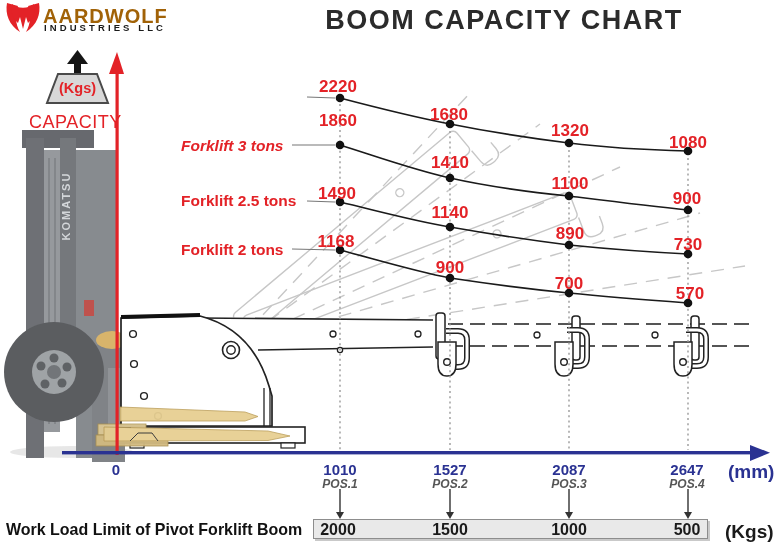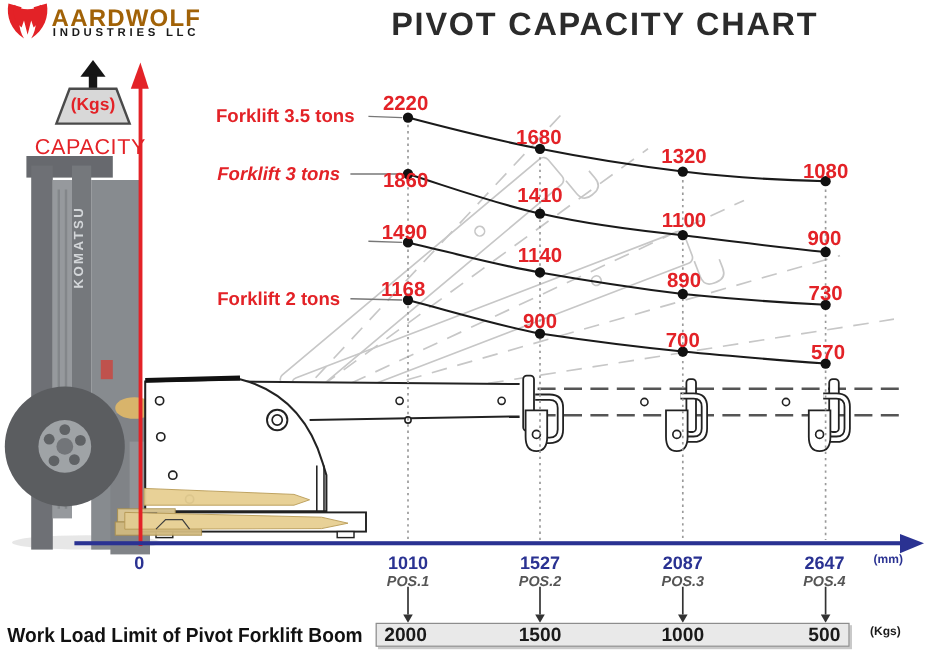--- a/index.html
+++ b/index.html
@@ -14,21 +14,21 @@
   .red{color:#e32227;}
   .kgs-label{font-size:14.5px;font-weight:700;text-align:center;}
   .cap-label{font-size:18px;font-weight:400;text-align:center;letter-spacing:0.5px;}
   .sname{font-size:15.5px;font-weight:700;white-space:nowrap;}
   .val{font-size:17px;font-weight:700;width:56px;text-align:center;}
   .navy{color:#2a3292;}
   .tick{font-size:15px;font-weight:700;width:70px;text-align:center;}
   .zero{font-size:15px;font-weight:700;width:20px;text-align:center;}
   .axis-label{font-size:15px;font-weight:700;letter-spacing:0.2px;white-space:nowrap;}
   .pos{font-size:12px;font-style:italic;color:#555;width:70px;text-align:center;font-weight:600;}
-  .unit{font-size:10px;font-weight:700;}
+  .unit{font-size:19px;font-weight:700;}
   .wll-label{font-size:17px;font-weight:700;color:#111;transform:scaleX(0.94);transform-origin:left center;white-space:nowrap;}
   .wll-bar{width:395px;height:20px;background:#e9e9e9;border:1.5px solid #8d8d8d;box-sizing:border-box;box-shadow:2px 2px 0 #c9c9c9;}
   .wllv{font-size:16px;font-weight:700;color:#1a1a1a;width:70px;text-align:center;}
   .mast-text{font-size:11px;font-weight:700;letter-spacing:2px;color:#d3d6d9;width:110px;text-align:center;
              transform:rotate(-90deg);transform-origin:center;}
 </style>
 </head>
 <body>
 
 <div id="page">
@@ -213,37 +213,37 @@
   </svg>
 
   <svg class="abs" style="left:5px;top:2px;" width="36" height="32" viewBox="0 0 36 32">
     <path d="M2,1 C0,12 4,23 15,30 C10,22 10,11 13,4 Z" fill="#e32227"></path>
     <path d="M34,1 C36,12 32,23 21,30 C26,22 26,11 23,4 Z" fill="#e32227"></path>
     <path d="M7,2 C12,7 24,7 29,2 C31,10 28,17 23,21 L21,15 L18,27 L15,15 L13,21 C8,17 5,10 7,2 Z" fill="#e32227"></path>
   </svg>
   <div class="abs brand" style="left:43px;top:6px;">AARDWOLF</div>
   <div class="abs brand-sub" style="left:44px;top:23px;">INDUSTRIES LLC</div>
 
-  <div class="abs title" style="left:294px;top:6px;width:420px;">PIVOT CAPACITY CHART</div>
+  <div class="abs title" style="left:294px;top:6px;width:420px;">BOOM CAPACITY CHART</div>
 
   <div class="abs kgs-label red" style="left:47px;top:80px;width:61px;">(Kgs)</div>
   <div class="abs cap-label red" style="left:29px;top:112px;width:90px;">CAPACITY</div>
 
   <div class="abs mast-text" style="left:11px;top:200px;">KOMATSU</div>
 
-  <div class="abs sname red" style="left:180px;top:89px;">Forklift 3.5 tons</div>
   <div class="abs sname red" style="left:181px;top:137px;font-style:italic;">Forklift 3 tons</div>
+  <div class="abs sname red" style="left:181px;top:192px;">Forklift 2.5 tons</div>
   <div class="abs sname red" style="left:181px;top:241px;">Forklift 2 tons</div>
 
   <div class="abs val red" style="left:310px;top:77px;">2220</div>
   <div class="abs val red" style="left:421px;top:105px;text-align:center;">1680</div>
   <div class="abs val red" style="left:542px;top:121px;">1320</div>
   <div class="abs val red" style="left:660px;top:133px;">1080</div>
 
-  <div class="abs val red" style="left:310px;top:141px;">1860</div>
+  <div class="abs val red" style="left:310px;top:111px;">1860</div>
   <div class="abs val red" style="left:422px;top:153px;">1410</div>
   <div class="abs val red" style="left:542px;top:174px;">1100</div>
   <div class="abs val red" style="left:659px;top:189px;">900</div>
 
   <div class="abs val red" style="left:309px;top:184px;">1490</div>
   <div class="abs val red" style="left:422px;top:203px;">1140</div>
   <div class="abs val red" style="left:542px;top:224px;">890</div>
   <div class="abs val red" style="left:660px;top:235px;">730</div>
 
   <div class="abs val red" style="left:308px;top:232px;">1168</div>

